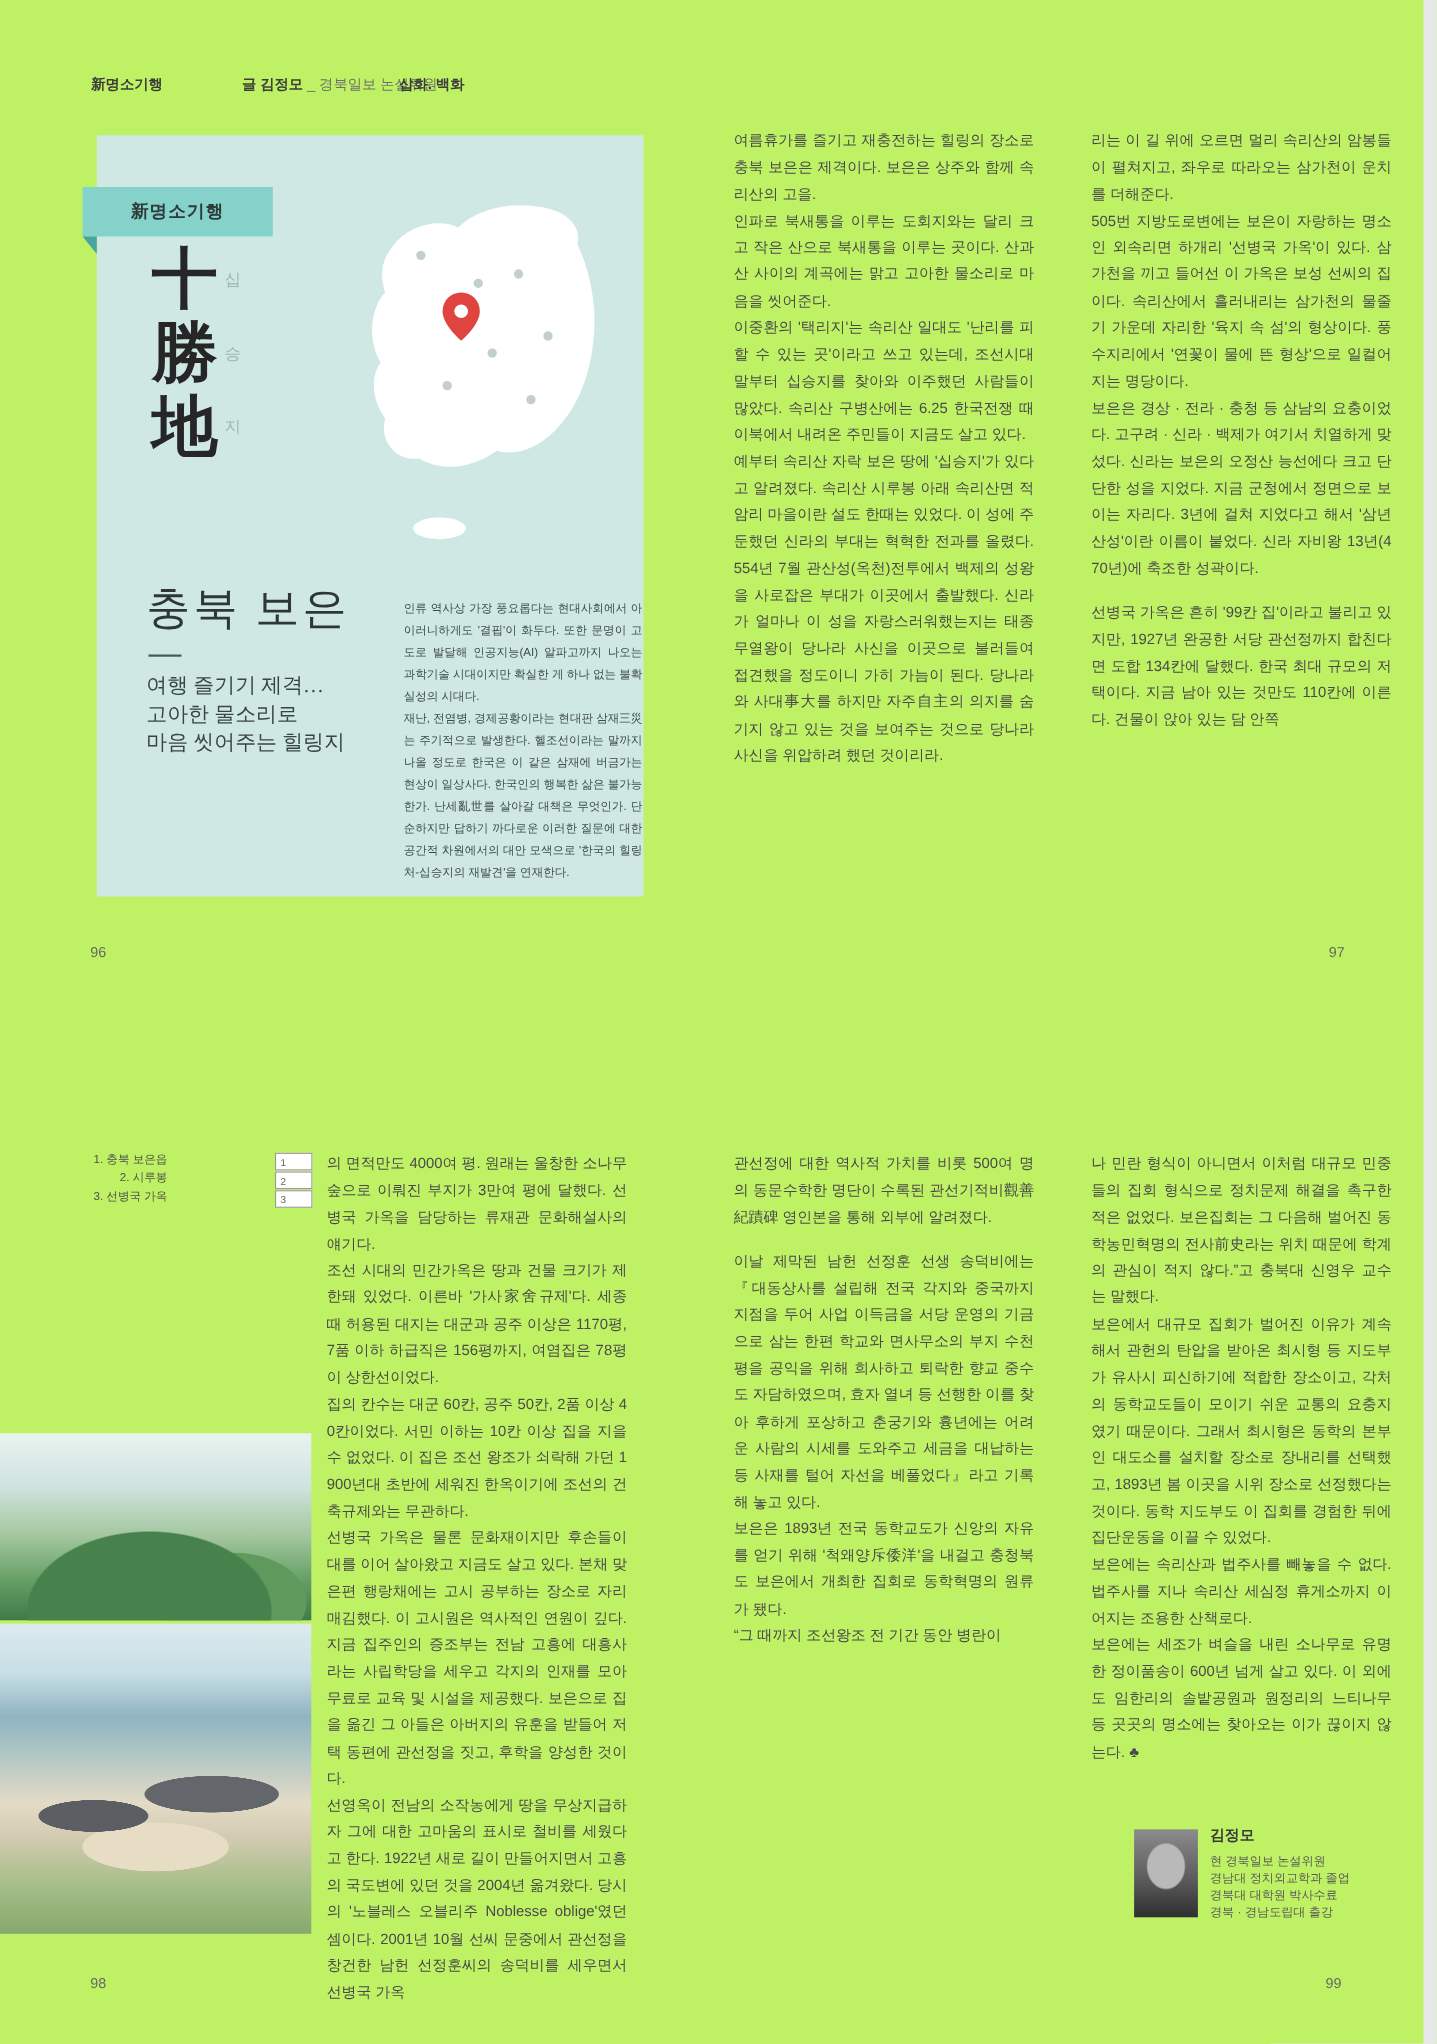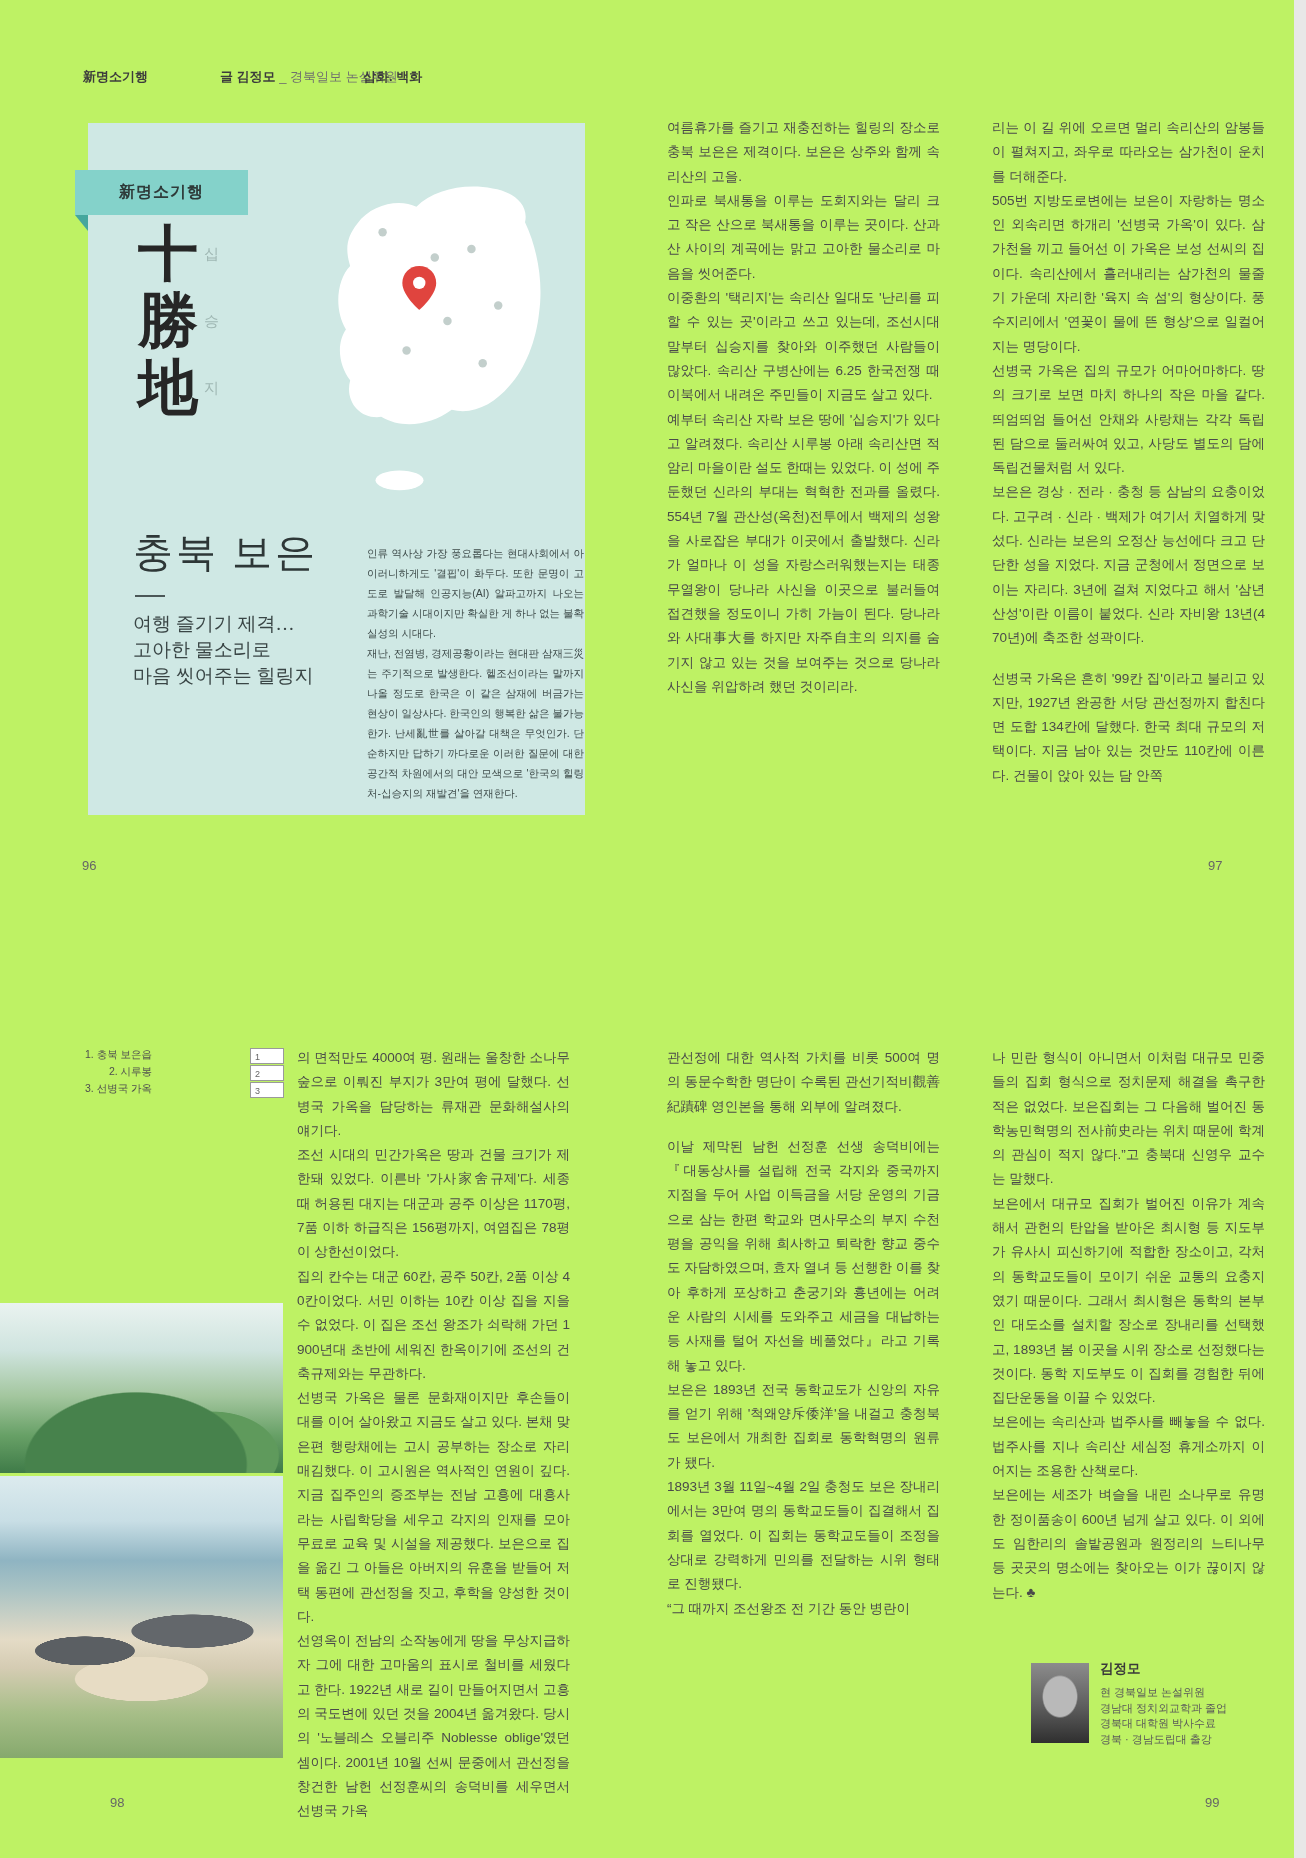--- a/index.html
+++ b/index.html
@@ -146,21 +146,20 @@
 
   <div class="abs col" style="left:667px;top:116px;width:273px;">
     <p>여름휴가를 즐기고 재충전하는 힐링의 장소로 충북 보은은 제격이다. 보은은 상주와 함께 속리산의 고을.</p>
     <p>인파로 북새통을 이루는 도회지와는 달리 크고 작은 산으로 북새통을 이루는 곳이다. 산과 산 사이의 계곡에는 맑고 고아한 물소리로 마음을 씻어준다.</p>
     <p>이중환의 '택리지'는 속리산 일대도 '난리를 피할 수 있는 곳'이라고 쓰고 있는데, 조선시대 말부터 십승지를 찾아와 이주했던 사람들이 많았다. 속리산 구병산에는 6.25 한국전쟁 때 이북에서 내려온 주민들이 지금도 살고 있다.</p>
     <p>예부터 속리산 자락 보은 땅에 '십승지'가 있다고 알려졌다. 속리산 시루봉 아래 속리산면 적암리 마을이란 설도 한때는 있었다. 이 성에 주둔했던 신라의 부대는 혁혁한 전과를 올렸다. 554년 7월 관산성(옥천)전투에서 백제의 성왕을 사로잡은 부대가 이곳에서 출발했다. 신라가 얼마나 이 성을 자랑스러워했는지는 태종 무열왕이 당나라 사신을 이곳으로 불러들여 접견했을 정도이니 가히 가늠이 된다. 당나라와 사대事大를 하지만 자주自主의 의지를 숨기지 않고 있는 것을 보여주는 것으로 당나라 사신을 위압하려 했던 것이리라.</p>
   </div>
   <div class="abs col" style="left:992px;top:116px;width:273px;">
     <p>리는 이 길 위에 오르면 멀리 속리산의 암봉들이 펼쳐지고, 좌우로 따라오는 삼가천이 운치를 더해준다.</p>
     <p>505번 지방도로변에는 보은이 자랑하는 명소인 외속리면 하개리 '선병국 가옥'이 있다. 삼가천을 끼고 들어선 이 가옥은 보성 선씨의 집이다. 속리산에서 흘러내리는 삼가천의 물줄기 가운데 자리한 '육지 속 섬'의 형상이다. 풍수지리에서 '연꽃이 물에 뜬 형상'으로 일컬어지는 명당이다.</p>
-    <p>선병국 가옥은 집의 규모가 어마어마하다. 땅의 크기로 보면 마치 하나의 작은 마을 같다. 띄엄띄엄 들어선 안채와 사랑채는 각각 독립된 담으로 둘러싸여 있고, 사당도 별도의 담에 독립건물처럼 서 있다.</p>
     <p>보은은 경상 · 전라 · 충청 등 삼남의 요충이었다. 고구려 · 신라 · 백제가 여기서 치열하게 맞섰다. 신라는 보은의 오정산 능선에다 크고 단단한 성을 지었다. 지금 군청에서 정면으로 보이는 자리다. 3년에 걸쳐 지었다고 해서 '삼년산성'이란 이름이 붙었다. 신라 자비왕 13년(470년)에 축조한 성곽이다.</p>
     <p class="gap">선병국 가옥은 흔히 '99칸 집'이라고 불리고 있지만, 1927년 완공한 서당 관선정까지 합친다면 도합 134칸에 달했다. 한국 최대 규모의 저택이다. 지금 남아 있는 것만도 110칸에 이른다. 건물이 앉아 있는 담 안쪽</p>
   </div>
   <div class="abs pagenum" style="left:82px;top:858px;">96</div>
   <div class="abs pagenum" style="left:1208px;top:858px;">97</div>
 
   <div class="abs caption" style="left:85px;top:1046px;text-align:right;">
     <div>1. 충북 보은읍</div>
     <div>2. 시루봉</div>
     <div>3. 선병국 가옥</div>
@@ -179,35 +178,34 @@
     <p>조선 시대의 민간가옥은 땅과 건물 크기가 제한돼 있었다. 이른바 '가사家舍규제'다. 세종 때 허용된 대지는 대군과 공주 이상은 1170평, 7품 이하 하급직은 156평까지, 여염집은 78평이 상한선이었다.</p>
     <p>집의 칸수는 대군 60칸, 공주 50칸, 2품 이상 40칸이었다. 서민 이하는 10칸 이상 집을 지을 수 없었다. 이 집은 조선 왕조가 쇠락해 가던 1900년대 초반에 세워진 한옥이기에 조선의 건축규제와는 무관하다.</p>
     <p>선병국 가옥은 물론 문화재이지만 후손들이 대를 이어 살아왔고 지금도 살고 있다. 본채 맞은편 행랑채에는 고시 공부하는 장소로 자리매김했다. 이 고시원은 역사적인 연원이 깊다. 지금 집주인의 증조부는 전남 고흥에 대흥사라는 사립학당을 세우고 각지의 인재를 모아 무료로 교육 및 시설을 제공했다. 보은으로 집을 옮긴 그 아들은 아버지의 유훈을 받들어 저택 동편에 관선정을 짓고, 후학을 양성한 것이다.</p>
     <p>선영옥이 전남의 소작농에게 땅을 무상지급하자 그에 대한 고마움의 표시로 철비를 세웠다고 한다. 1922년 새로 길이 만들어지면서 고흥의 국도변에 있던 것을 2004년 옮겨왔다. 당시의 '노블레스 오블리주 Noblesse oblige'였던 셈이다. 2001년 10월 선씨 문중에서 관선정을 창건한 남헌 선정훈씨의 송덕비를 세우면서 선병국 가옥</p>
   </div>
 
   <div class="abs col" style="left:667px;top:1046px;width:273px;">
     <p>관선정에 대한 역사적 가치를 비롯 500여 명의 동문수학한 명단이 수록된 관선기적비觀善紀蹟碑 영인본을 통해 외부에 알려졌다.</p>
     <p class="gap">이날 제막된 남헌 선정훈 선생 송덕비에는 『대동상사를 설립해 전국 각지와 중국까지 지점을 두어 사업 이득금을 서당 운영의 기금으로 삼는 한편 학교와 면사무소의 부지 수천 평을 공익을 위해 희사하고 퇴락한 향교 중수도 자담하였으며, 효자 열녀 등 선행한 이를 찾아 후하게 포상하고 춘궁기와 흉년에는 어려운 사람의 시세를 도와주고 세금을 대납하는 등 사재를 털어 자선을 베풀었다』라고 기록해 놓고 있다.</p>
     <p>보은은 1893년 전국 동학교도가 신앙의 자유를 얻기 위해 '척왜양斥倭洋'을 내걸고 충청북도 보은에서 개최한 집회로 동학혁명의 원류가 됐다.</p>
-    <p>1893년 3월 11일~4월 2일 충청도 보은 장내리에서는 3만여 명의 동학교도들이 집결해서 집회를 열었다. 이 집회는 동학교도들이 조정을 상대로 강력하게 민의를 전달하는 시위 형태로 진행됐다.</p>
     <p>“그 때까지 조선왕조 전 기간 동안 병란이</p>
   </div>
   <div class="abs col" style="left:992px;top:1046px;width:273px;">
     <p>나 민란 형식이 아니면서 이처럼 대규모 민중들의 집회 형식으로 정치문제 해결을 촉구한 적은 없었다. 보은집회는 그 다음해 벌어진 동학농민혁명의 전사前史라는 위치 때문에 학계의 관심이 적지 않다.”고 충북대 신영우 교수는 말했다.</p>
     <p>보은에서 대규모 집회가 벌어진 이유가 계속해서 관헌의 탄압을 받아온 최시형 등 지도부가 유사시 피신하기에 적합한 장소이고, 각처의 동학교도들이 모이기 쉬운 교통의 요충지였기 때문이다. 그래서 최시형은 동학의 본부인 대도소를 설치할 장소로 장내리를 선택했고, 1893년 봄 이곳을 시위 장소로 선정했다는 것이다. 동학 지도부도 이 집회를 경험한 뒤에 집단운동을 이끌 수 있었다.</p>
     <p>보은에는 속리산과 법주사를 빼놓을 수 없다. 법주사를 지나 속리산 세심정 휴게소까지 이어지는 조용한 산책로다.</p>
     <p>보은에는 세조가 벼슬을 내린 소나무로 유명한 정이품송이 600년 넘게 살고 있다. 이 외에도 임한리의 솔밭공원과 원정리의 느티나무 등 곳곳의 명소에는 찾아오는 이가 끊이지 않는다. ♣</p>
   </div>
 
   <div class="abs bio-photo"></div>
   <div class="abs bio-name">김정모</div>
   <div class="abs bio-lines">
     <div>현 경북일보 논설위원</div>
     <div>경남대 정치외교학과 졸업</div>
     <div>경북대 대학원 박사수료</div>
     <div>경북 · 경남도립대 출강</div>
   </div>
 
-  <div class="abs pagenum" style="left:82px;top:1795px;margin-left:28px;">98</div>
+  <div class="abs pagenum" style="left:82px;top:1795px;">98</div>
   <div class="abs pagenum" style="left:1205px;top:1795px;">99</div>
 
 </div>
 
 </body></html>

